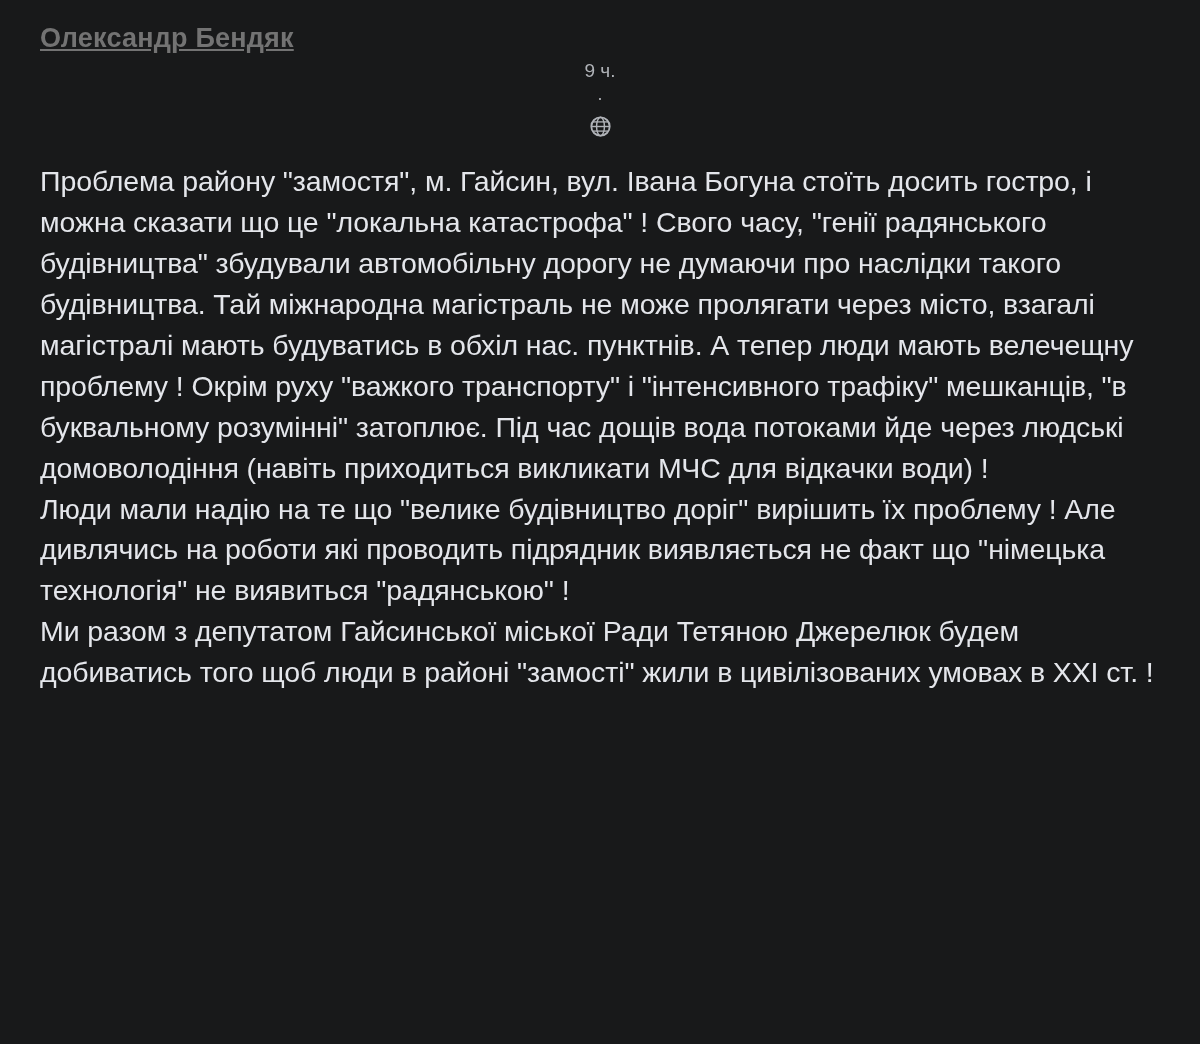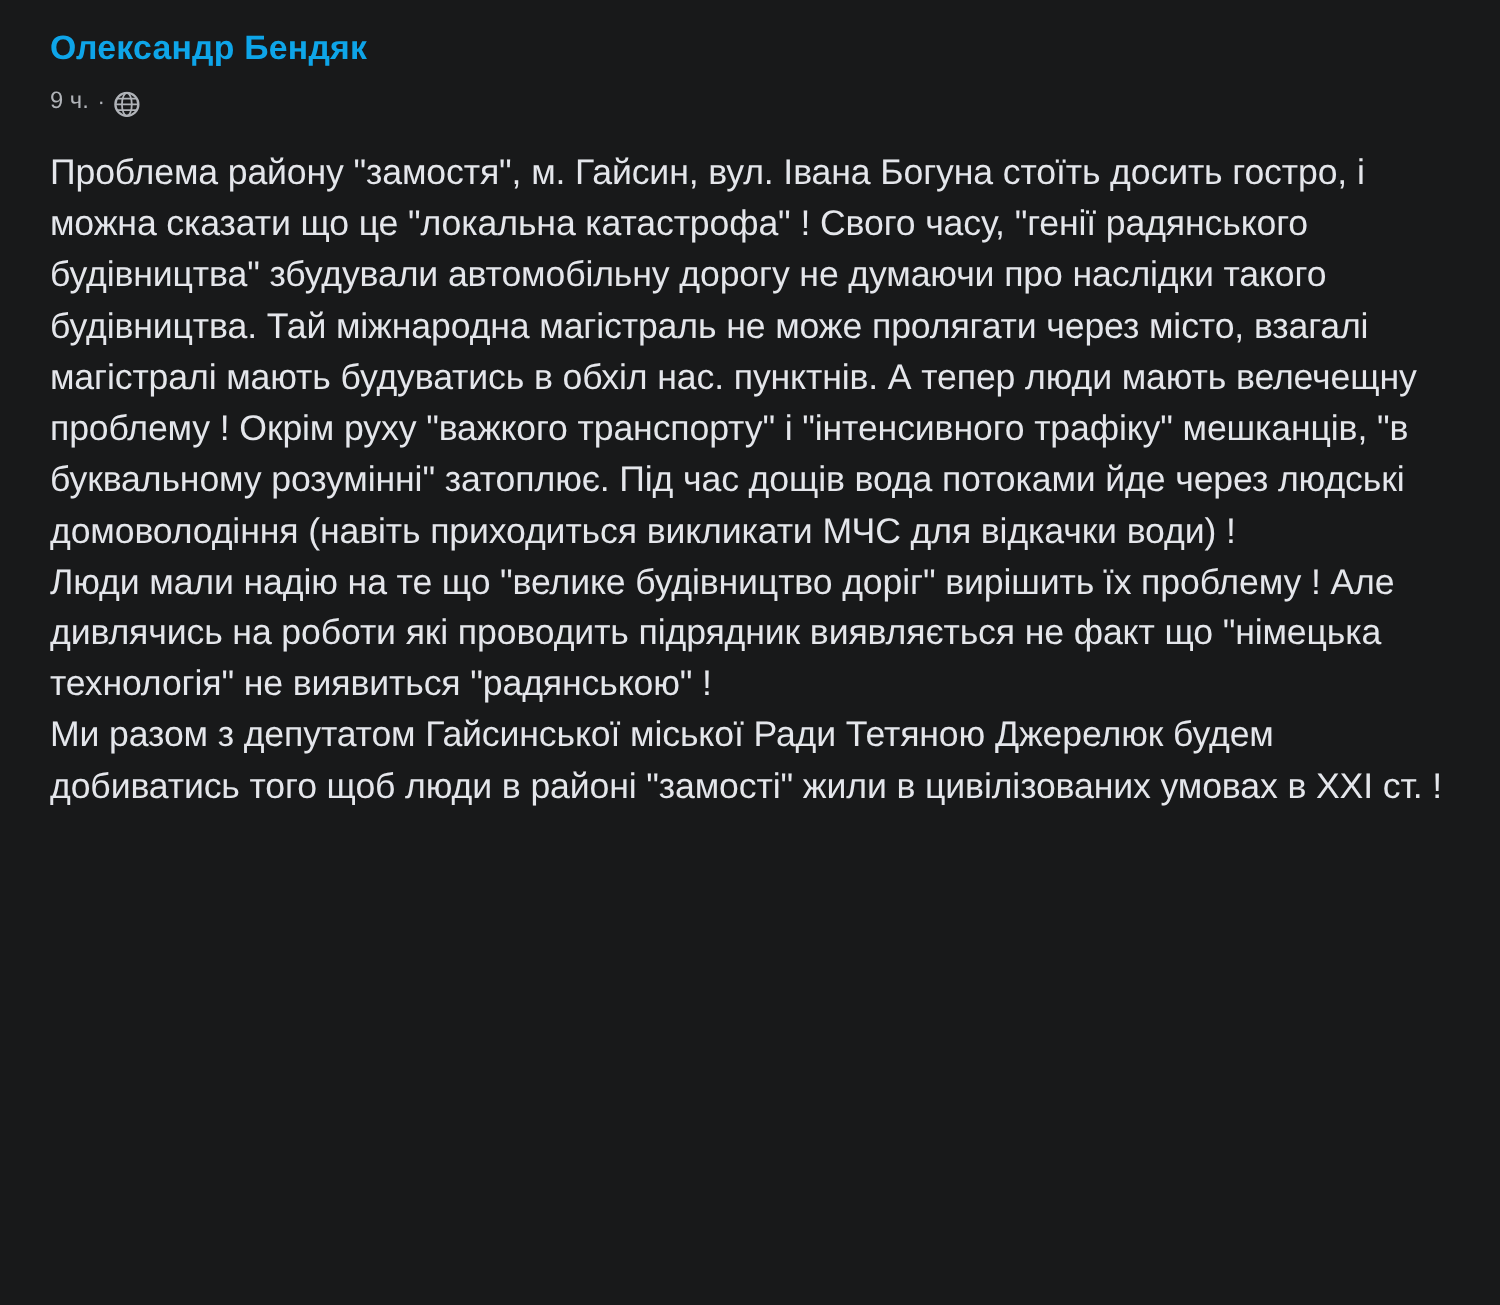--- a/index.html
+++ b/index.html
@@ -14,32 +14,34 @@
     font-family: "Liberation Sans", sans-serif;
     color: #e4e6eb;
   }
   .post {
     padding: 22px 40px 0 40px;
     box-sizing: border-box;
   }
   .author {
     font-size: 27px;
     font-weight: bold;
-    color: #0ea5e9;
+    color: #737373;
     letter-spacing: 0.2px;
     line-height: 1.2;
-    margin: 0 0 16px 0;
+    margin: 0 0 6px 0;
+    text-decoration: underline;
   }
   .meta {
     display: flex;
     align-items: center;
     gap: 7px;
     font-size: 19px;
     color: #b0b3b8;
     margin-bottom: 26px;
+    flex-direction: column;
   }
   .meta .sep {
     color: #b0b3b8;
     font-size: 18px;
     line-height: 1;
   }
   .globe-icon {
     display: inline-block;
     width: 21px;
     height: 21px;

